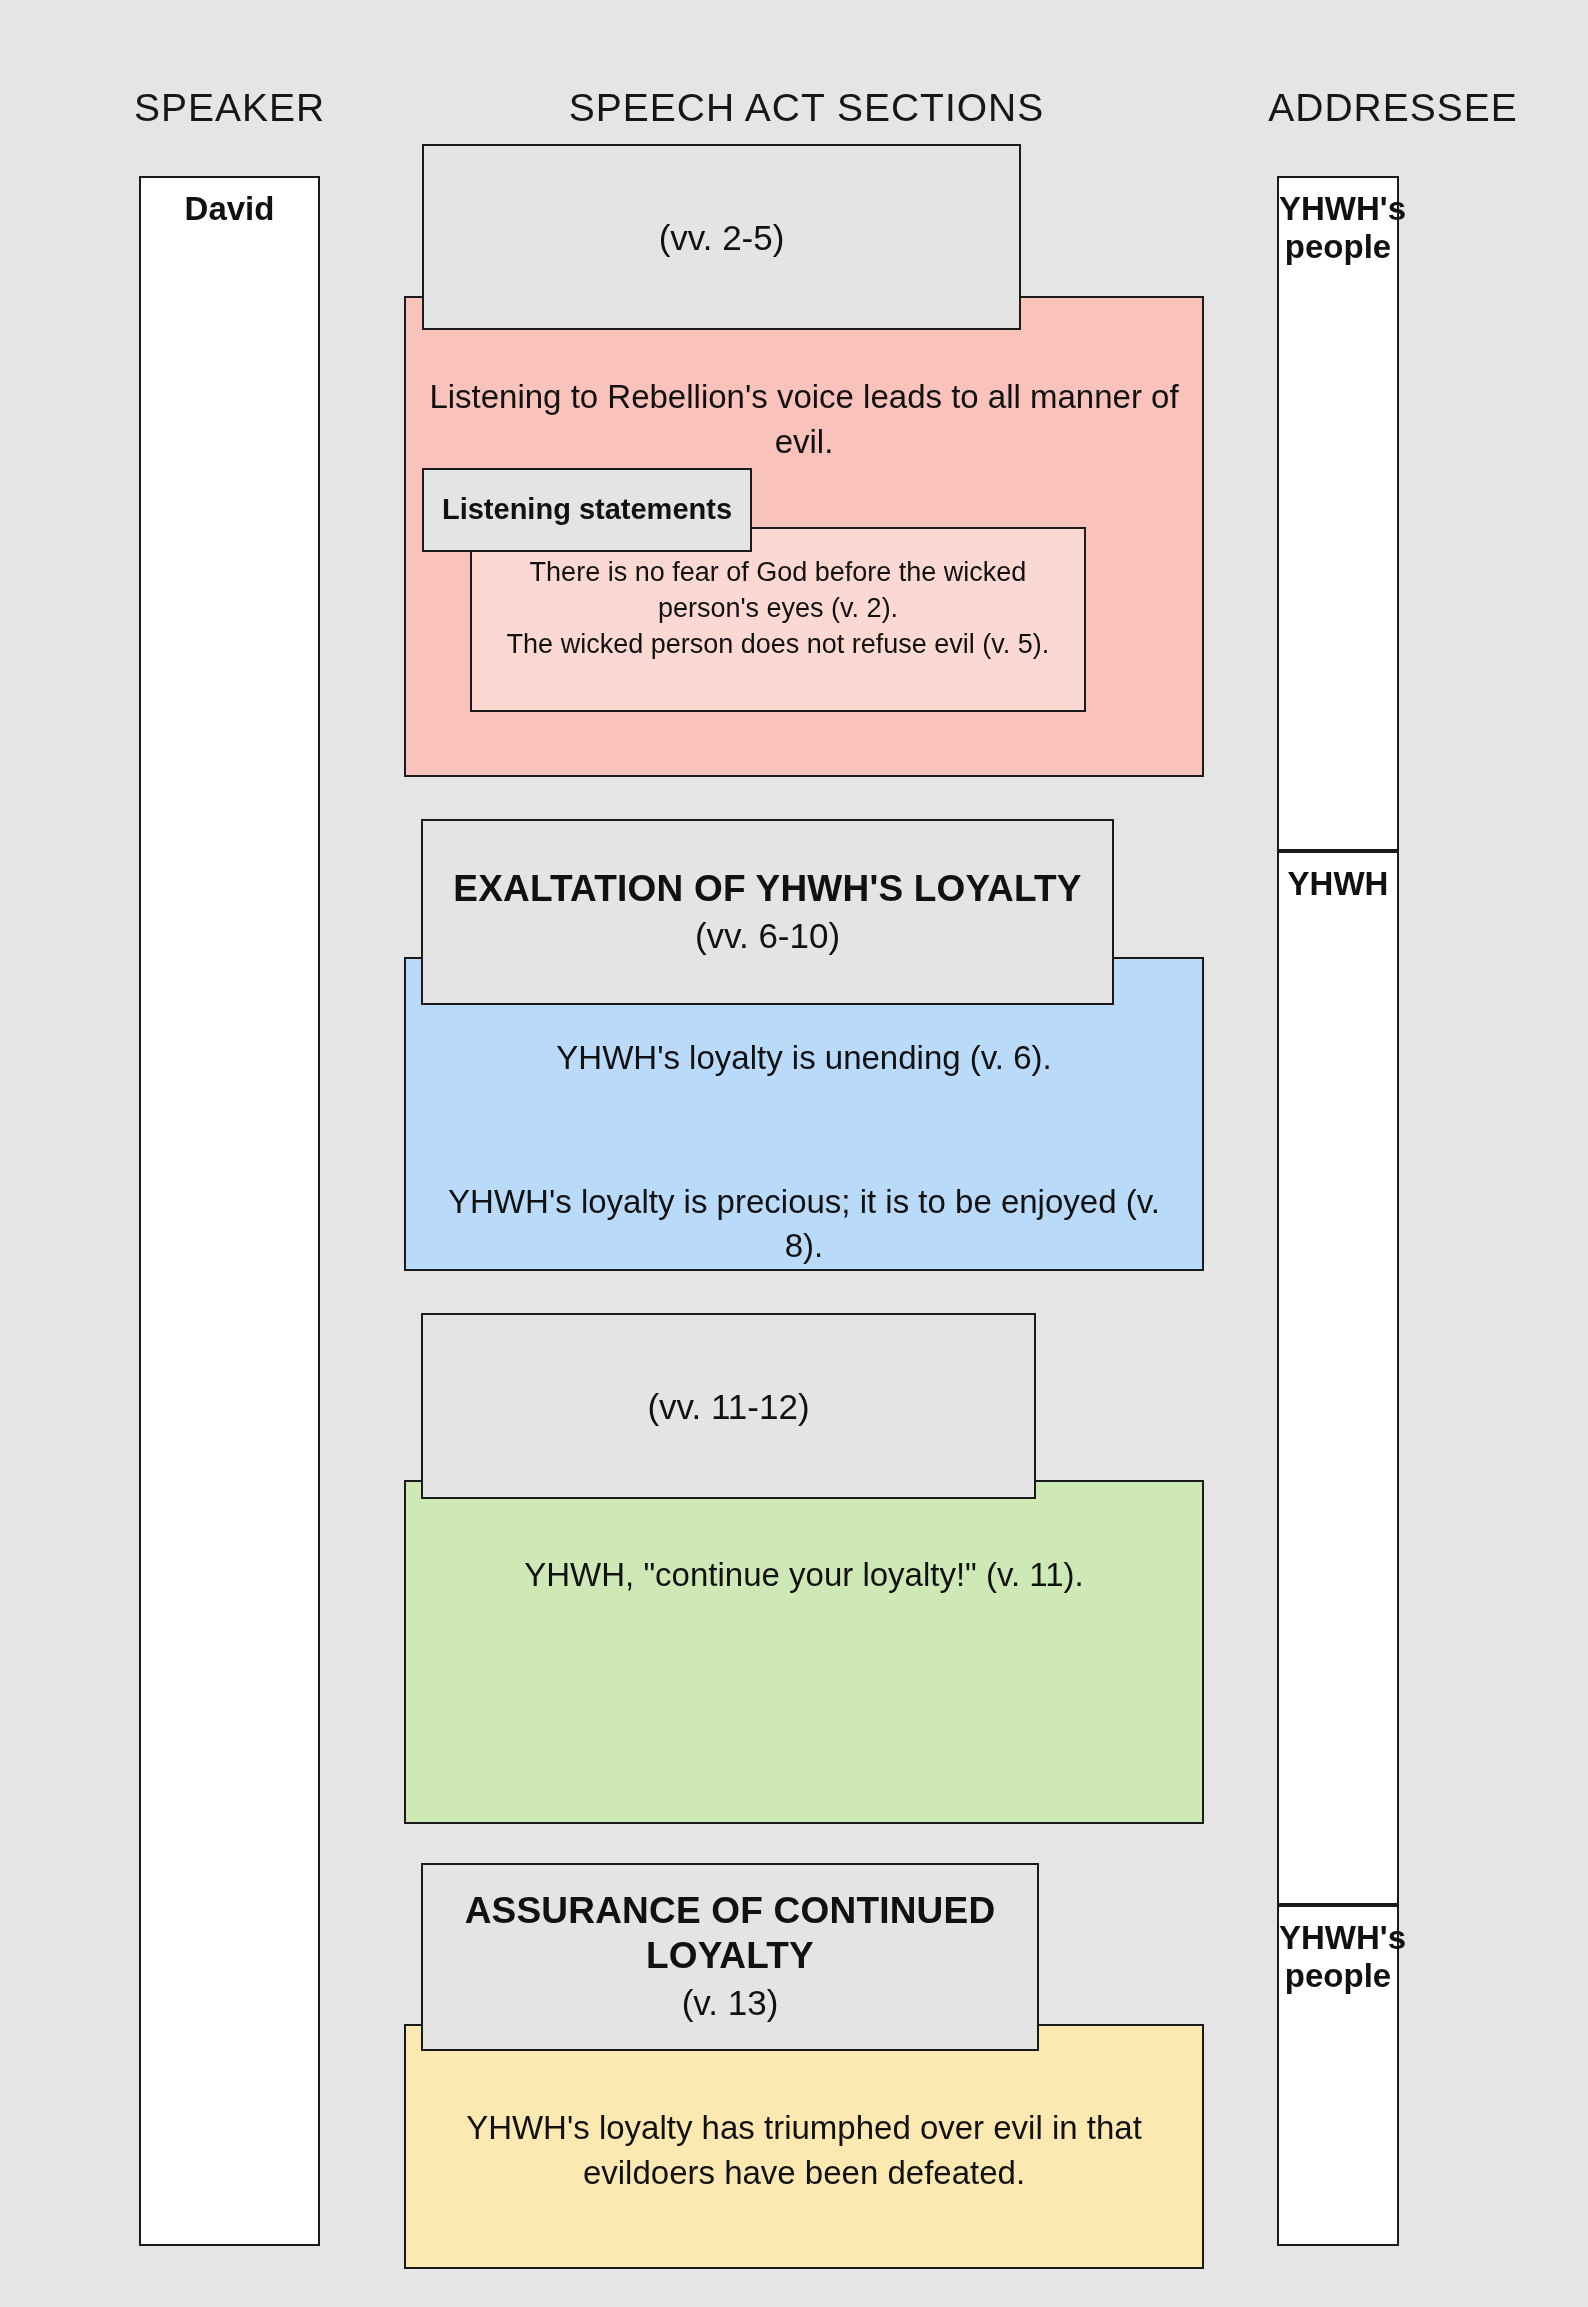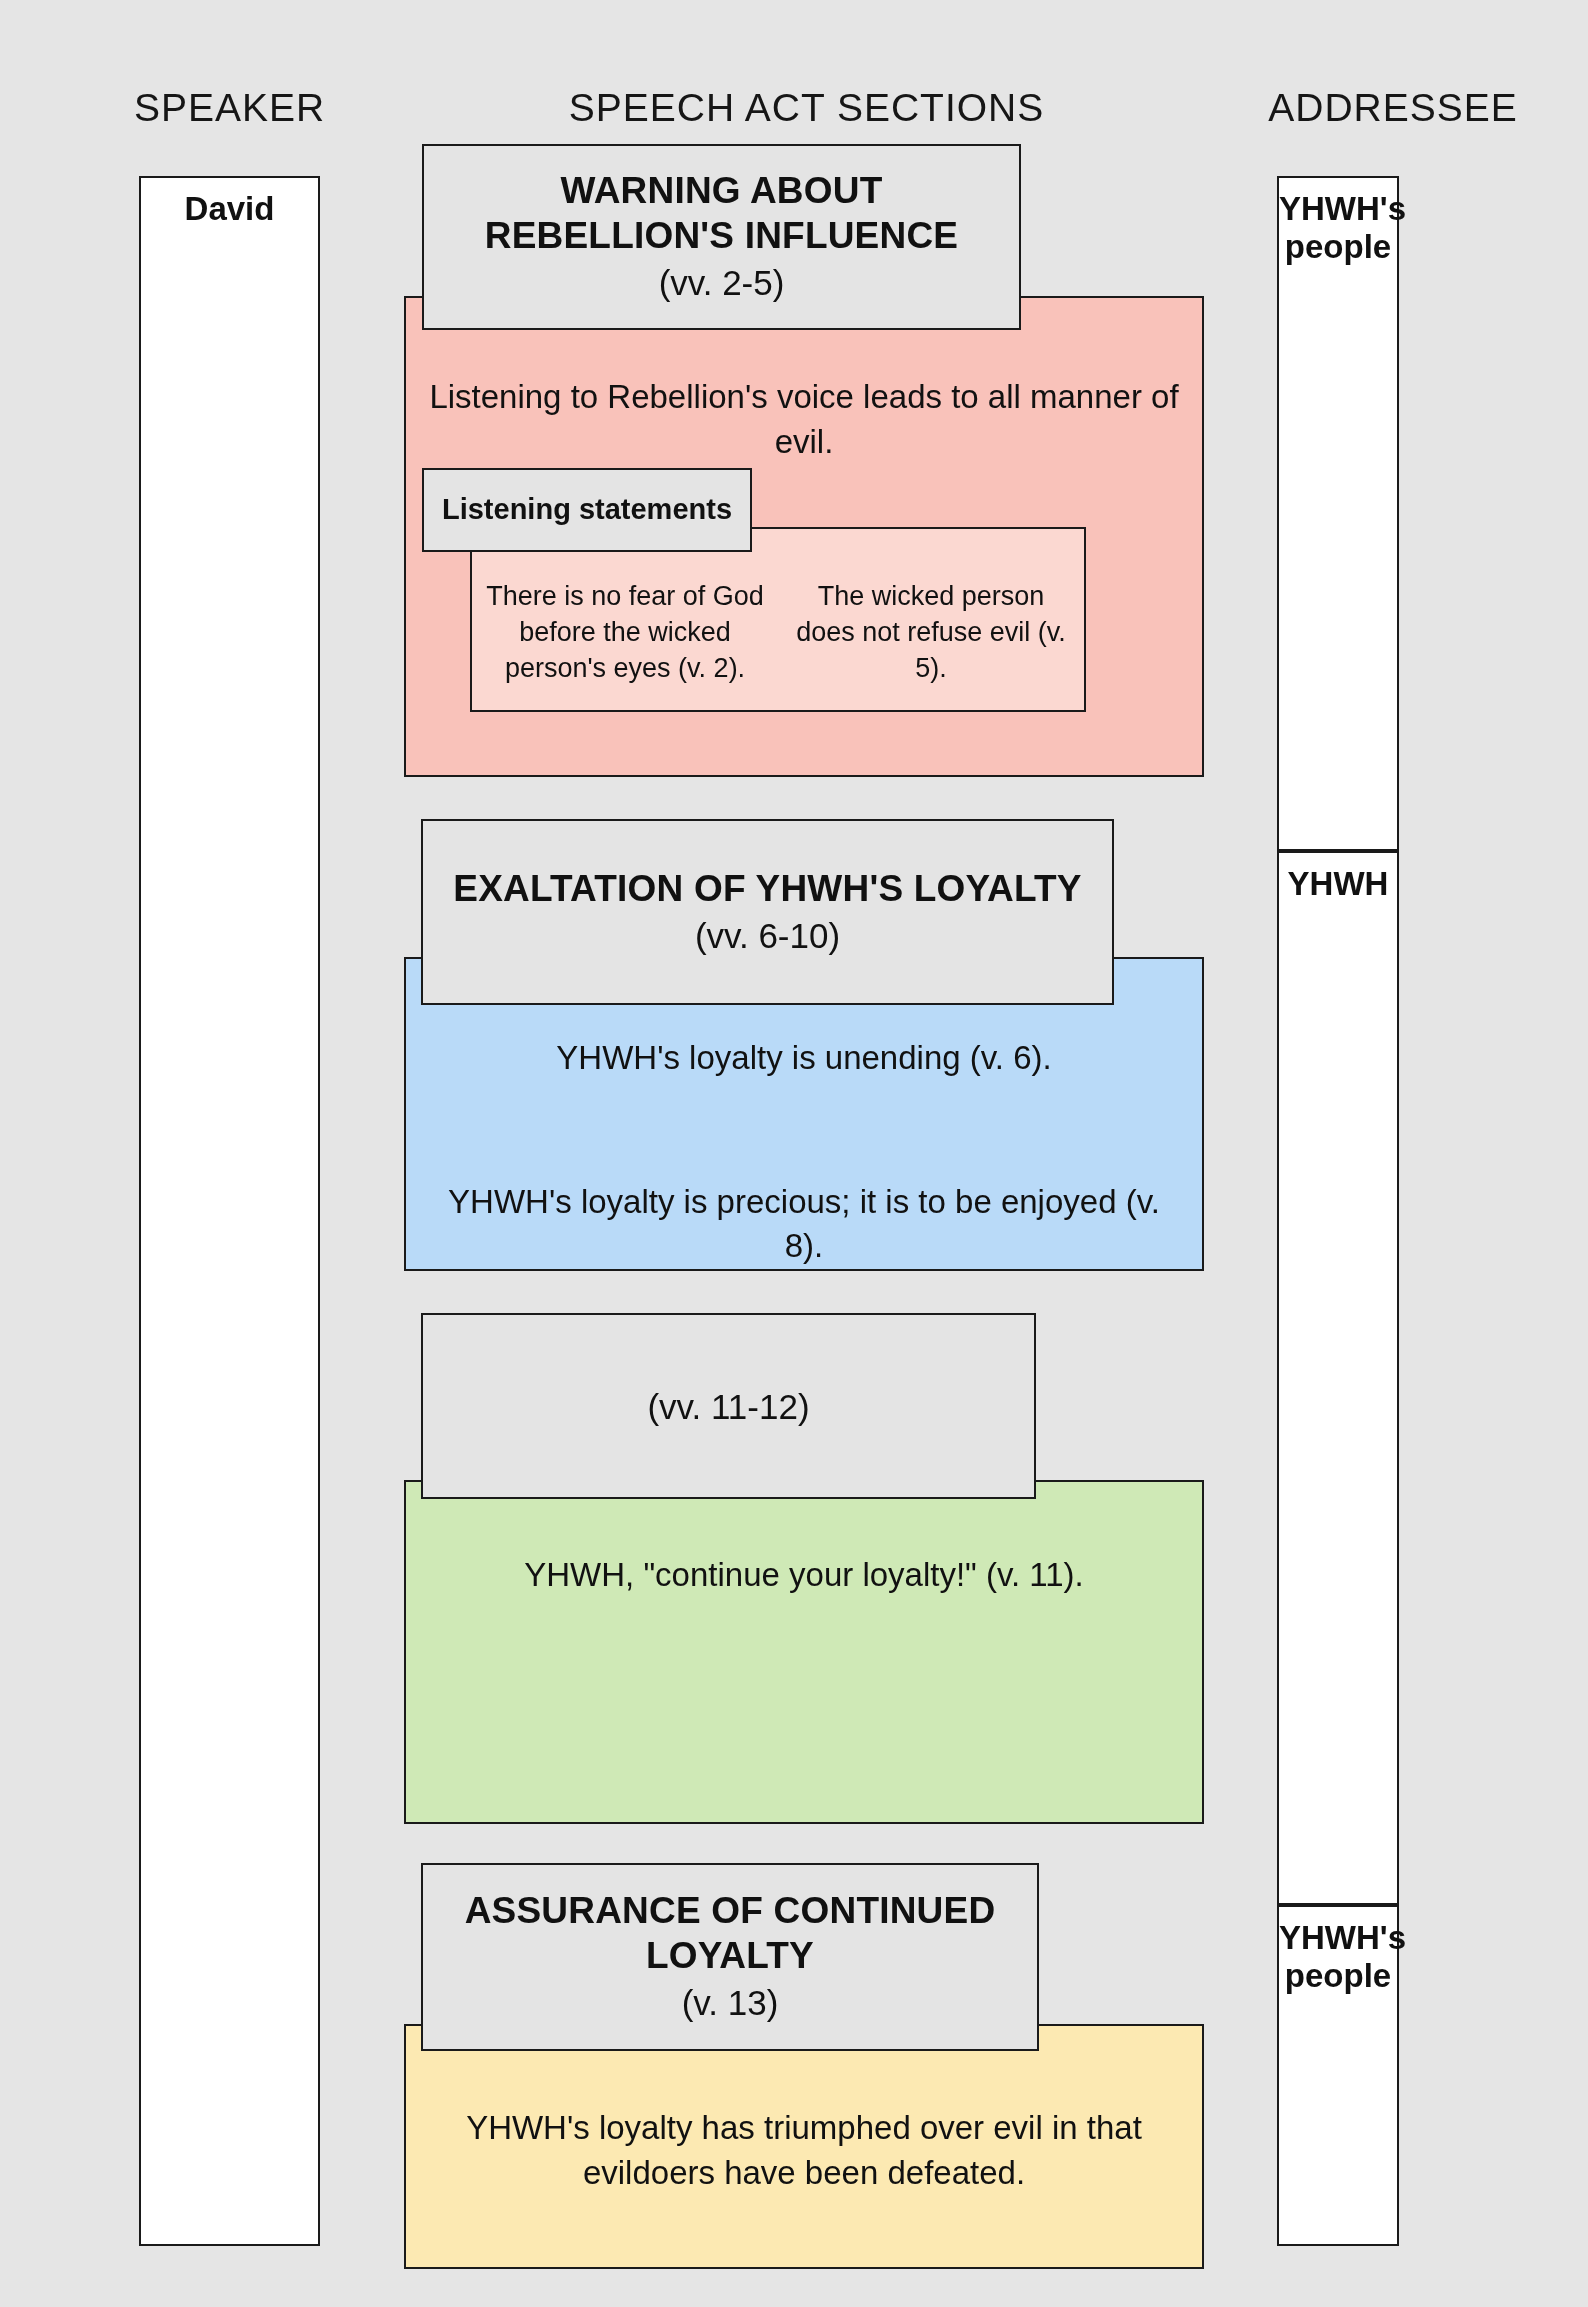--- a/index.html
+++ b/index.html
@@ -98,21 +98,21 @@
   .sub-title-box .st-label{
     font-size:29px;
     font-weight:bold;
     line-height:1.3;
     color:#111;
     padding:0 6.7px;
   }
   .sub-body-box{
     border:2.4px solid #1a1a1a;
     display:flex;
-    flex-direction:row;
+    flex-direction:column;
     align-items:center;
     justify-content:flex-start;
     text-align:center;
     z-index:4;
   }
   .sub-body-box .sb-line{
     font-size:27px;
     font-weight:400;
     line-height:1.34;
     color:#111;
@@ -149,21 +149,20 @@
   <div class="abs party-box" style="left:1277px;top:1905px;width:122px;height:341px;">
     <span class="p-label" style="white-space:pre-line;">YHWH's
 people</span>
   </div>
 
   <div class="abs body-box" style="left:404px;top:296px;width:800px;height:481px;background:#f9c2ba;padding-top:77px;">
     <div class="b-line">Listening to Rebellion's voice leads to all manner of evil.</div>
   </div>
 
   <div class="abs title-box" style="left:422px;top:144px;width:599px;height:186px;">
-    <div class="t-main">WARNING ABOUT REBELLION'S INFLUENCE</div>
     <div class="t-ref">(vv. 2-5)</div>
   </div>
 
   <div class="abs sub-body-box" style="left:470px;top:527px;width:616px;height:185px;background:#fbd8d1;padding-top:25px;">
     <div class="sb-line">There is no fear of God before the wicked person's eyes (v. 2).</div>
     <div class="sb-line">The wicked person does not refuse evil (v. 5).</div>
   </div>
 
   <div class="abs sub-title-box" style="left:422px;top:468px;width:330px;height:84px;">
     <div class="st-label">Listening statements</div>

